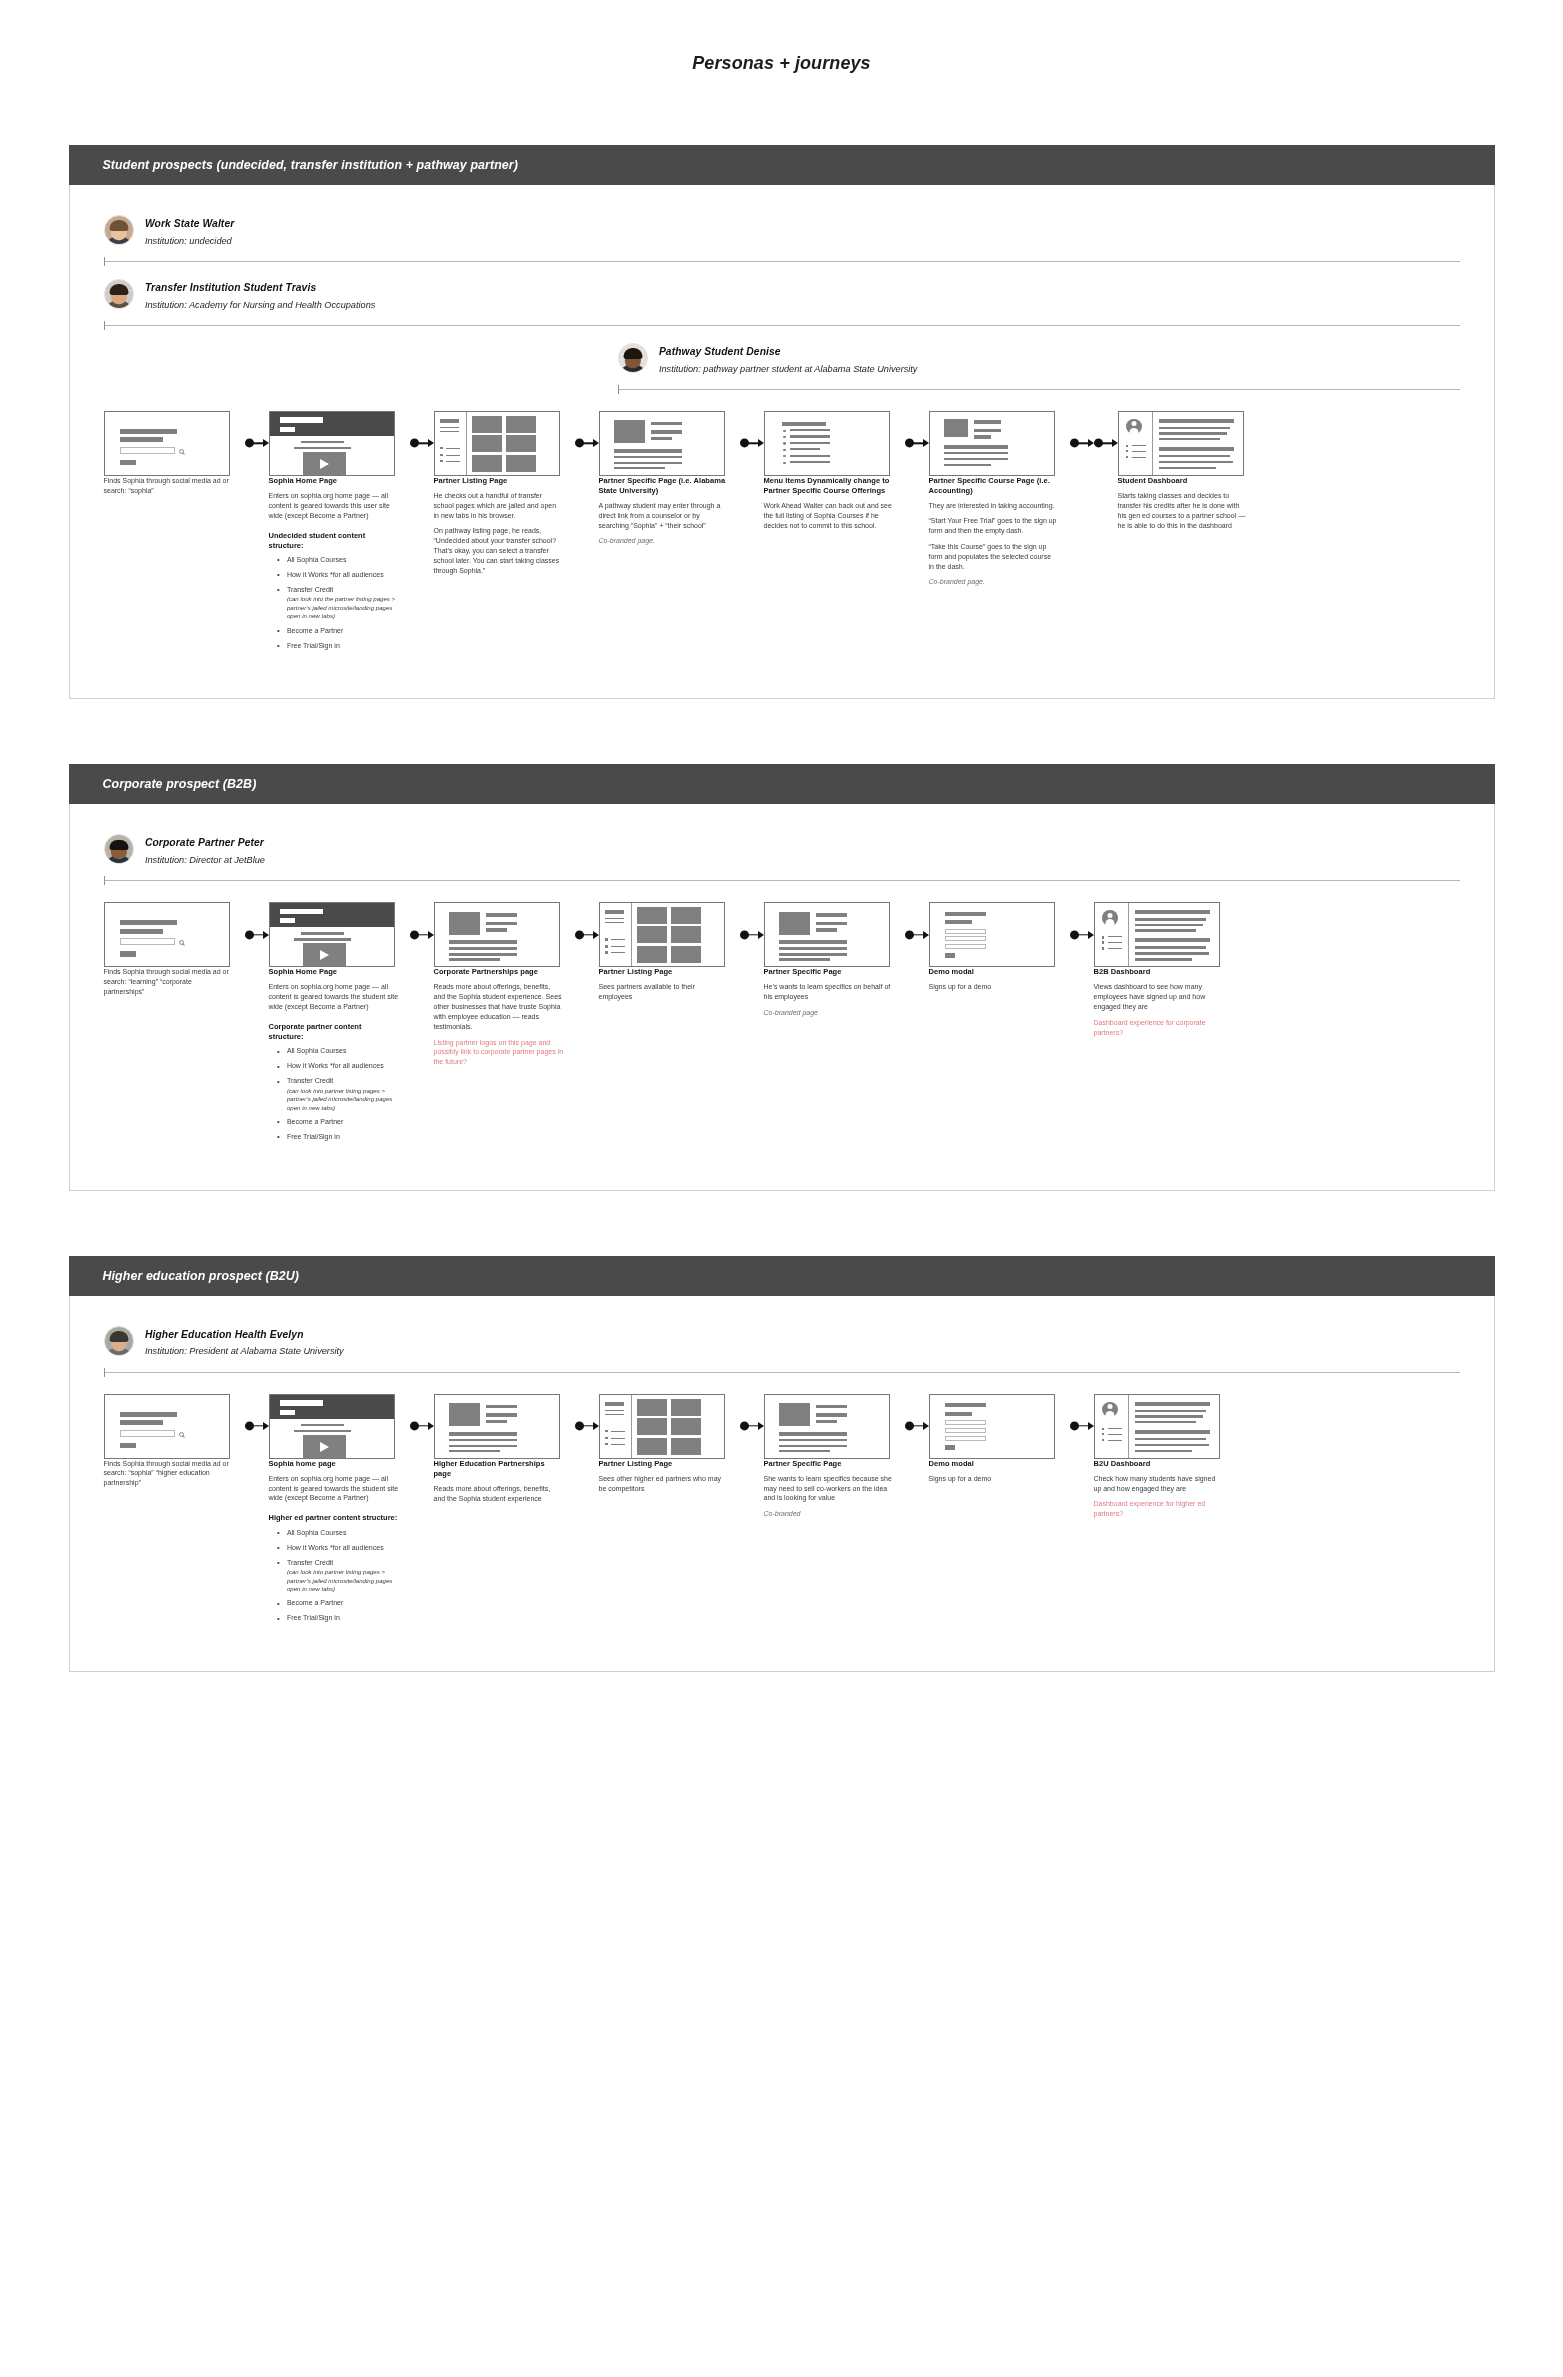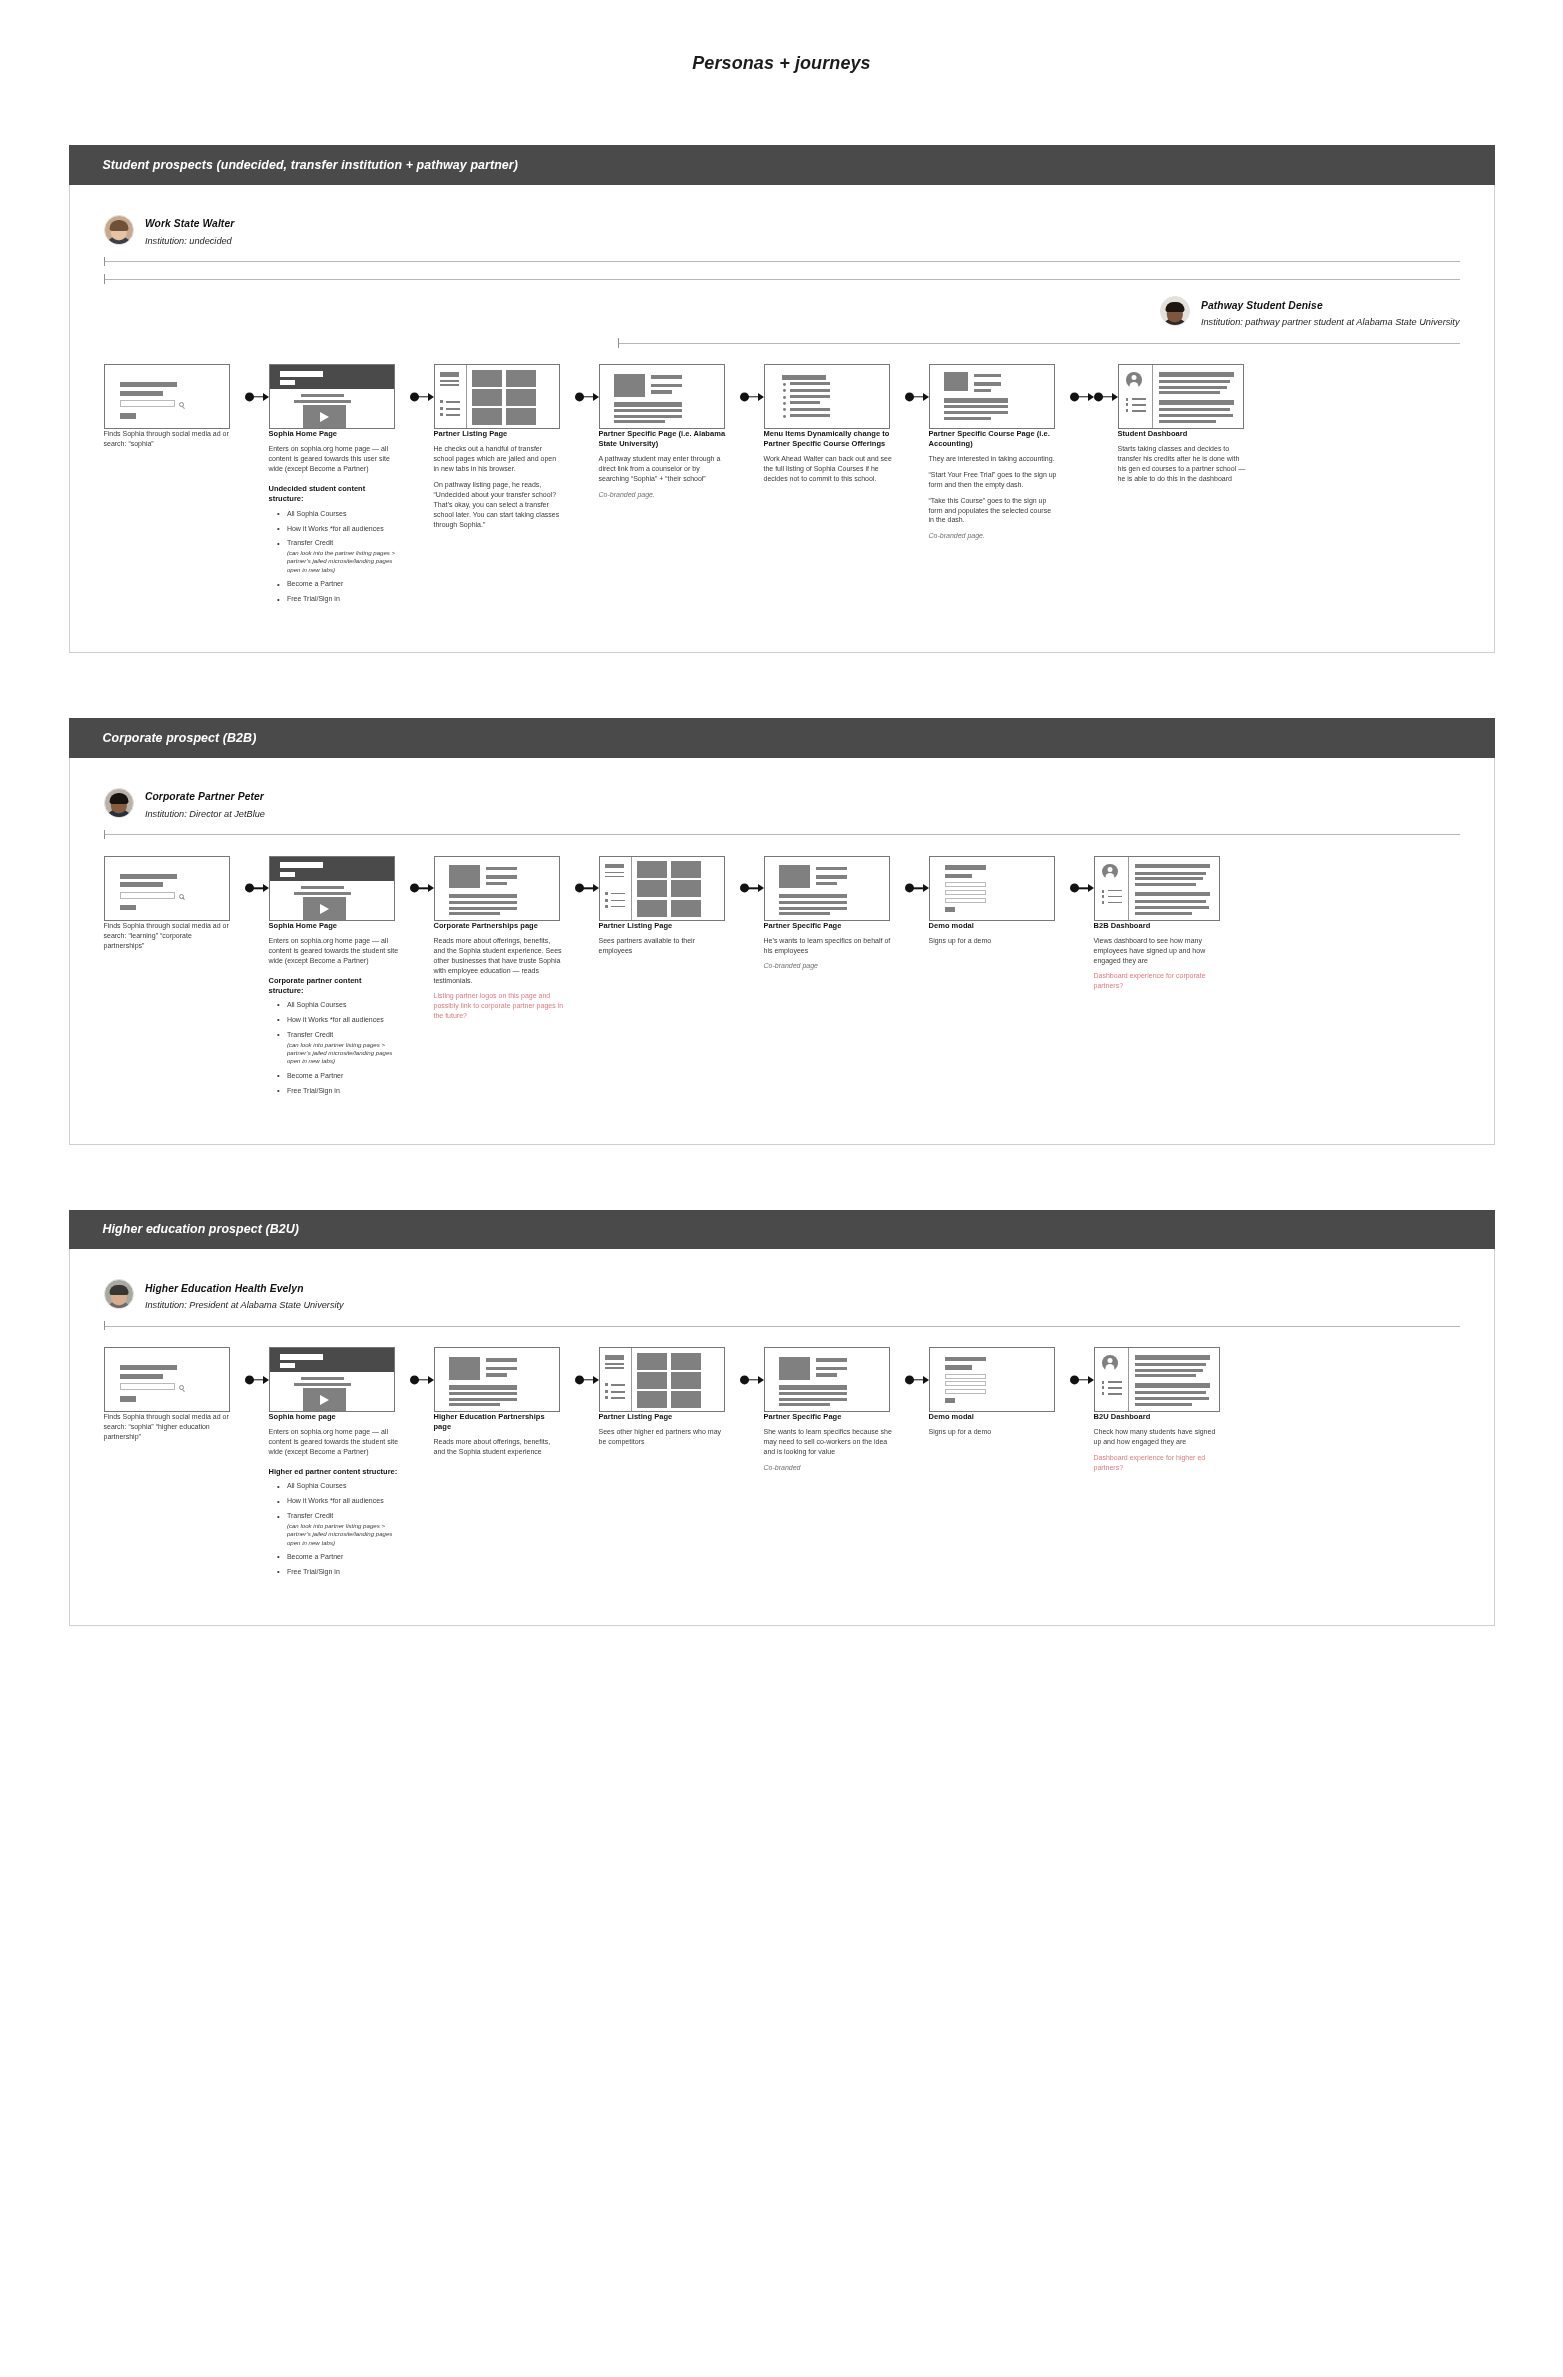--- a/index.html
+++ b/index.html
@@ -43,21 +43,21 @@
     margin: 0 auto;
   }
 
   .section-body { padding: 30px 34px 43px 34px; }
   .persona {
     display: flex;
     align-items: flex-start;
     gap: 11.4px;
     padding-bottom: 5.7px;
   }
-  .persona.indented { margin-left: 514px; justify-content: flex-end; }
+  .persona.indented { margin-left: 514px; }
   .avatar {
     width: 30px; height: 30px;
     border-radius: 50%;
     flex: 0 0 30px;
     border: 0.7px solid #e2e2e2;
     overflow: hidden;
     position: relative;
     background: #d9d2cc;
   }
   .avatar .face {
@@ -209,20 +209,31 @@
               <div class="body"></div>
               <div class="face"></div>
               <div class="hair"></div>
             </div>
             <div class="persona-text">
               <div class="persona-name">Work State Walter</div>
               <div class="persona-inst">Institution: undecided</div>
             </div>
           </div>
           <div class="tl-rule"></div>
+          <div class="persona">
+            <div class="avatar a2">
+              <div class="body"></div>
+              <div class="face"></div>
+              <div class="hair"></div>
+            </div>
+            <div class="persona-text">
+              <div class="persona-name">Transfer Institution Student Travis</div>
+              <div class="persona-inst">Institution: Academy for Nursing and Health Occupations</div>
+            </div>
+          </div>
           <div class="tl-rule"></div>
           <div class="persona indented">
             <div class="avatar a3">
               <div class="body"></div>
               <div class="face"></div>
               <div class="hair"></div>
             </div>
             <div class="persona-text">
               <div class="persona-name">Pathway Student Denise</div>
               <div class="persona-inst">Institution: pathway partner student at Alabama State University</div>

